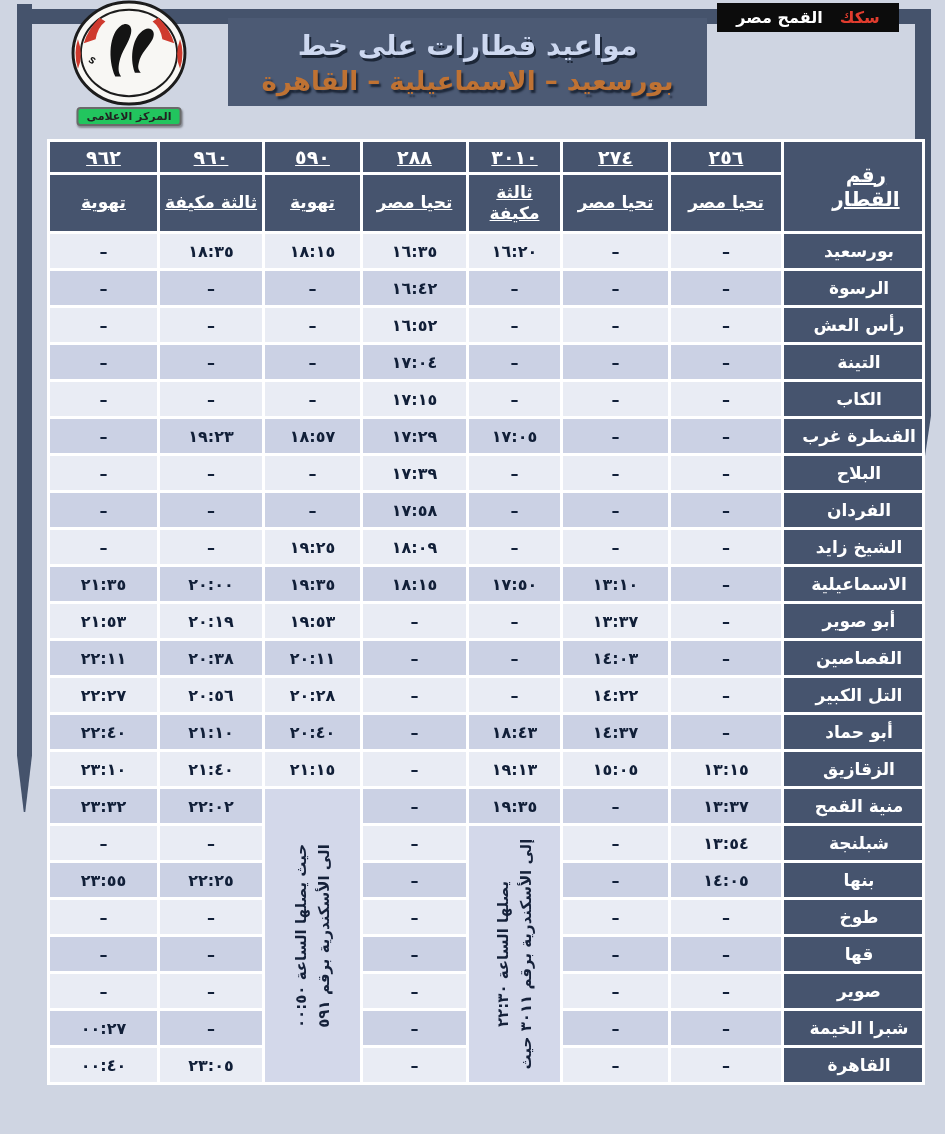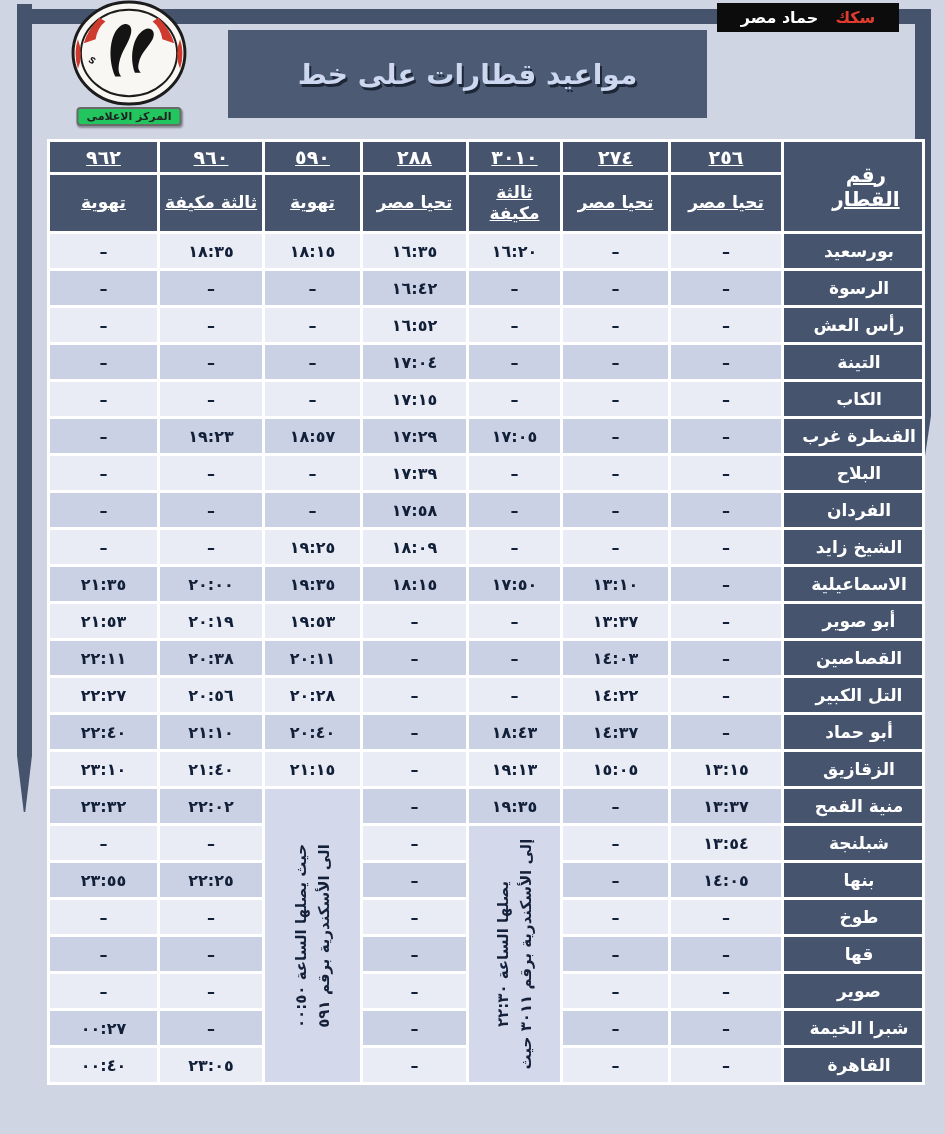--- a/index.html
+++ b/index.html
@@ -30,21 +30,21 @@
   .logo svg{display:block;margin:0 auto;}
   .logo-caption{
     position:absolute;left:50%;transform:translateX(-50%);bottom:2px;
     background:#22c55e;border:2px solid #6a6a6a;border-radius:4px;
     font-size:11px;font-weight:bold;color:#222;padding:1px 8px;white-space:nowrap;
     box-shadow:1px 2px 2px rgba(0,0,0,.35);
   }
 
   
   .title-box{
-    position:absolute;left:228px;top:30px;width:479px;height:88px;z-index:4;
+    position:absolute;left:228px;top:18px;width:479px;height:88px;z-index:4;
     background:#4c5a74;display:flex;flex-direction:column;align-items:center;justify-content:center;
     gap:4px;
   }
   .title-line1{
     color:#cdd8f0;font-size:28px;font-weight:bold;
     text-shadow:2px 3px 0 #1c2637;
   }
   .title-line2{
     color:#bf7233;font-size:26px;font-weight:bold;
     text-shadow:2px 3px 2px #1c2637;
@@ -88,21 +88,21 @@
 </style>
 </head>
 <body>
 
 <div class="bar bar-top"></div>
 <div class="bar bar-left"></div>
 <div class="bar bar-right"></div>
 
 <div class="brand">
   <span class="red">سكك</span>
-  <span>حماد مصر</span>
+  <span>القمح مصر</span>
 </div>
 
 <div class="logo">
   <svg width="118" height="108" viewBox="0 0 120 110">
     <ellipse cx="60" cy="54" rx="57" ry="52" fill="#f8f7f4" stroke="#1c1c1c" stroke-width="3"></ellipse>
     <ellipse cx="60" cy="54" rx="49" ry="44" fill="none" stroke="#1c1c1c" stroke-width="2"></ellipse>
     <path d="M8,40 Q3,54 8,70 Q14,56 8,40 Z" fill="#cf3a2e"></path>
     <path d="M112,40 Q117,54 112,70 Q106,56 112,40 Z" fill="#cf3a2e"></path>
     <path d="M30,18 Q18,30 14,44 L26,40 Q28,28 36,22 Z" fill="#cf3a2e"></path>
     <path d="M90,18 Q102,30 106,44 L94,40 Q92,28 84,22 Z" fill="#cf3a2e"></path>
@@ -111,20 +111,21 @@
     <path id="ringPath" d="M18,62 Q60,96 102,62" fill="none" stroke="none"></path>
     <text font-size="9" font-weight="bold" fill="#141414" letter-spacing="1">
       <textPath href="#ringPath" startOffset="8%">EGYPTIAN RAILWAYS</textPath>
     </text>
   </svg>
   <div class="logo-caption">المركز الاعلامى</div>
 </div>
 
 <div class="title-box">
   <div class="title-line1">مواعيد قطارات على خط</div>
+  <div class="title-line2">بورسعيد – الاسماعيلية – القاهرة</div>
 </div>
 
 <table class="tt">
   <colgroup>
       <col style="width: 138px;">
       <col style="width: 110px;">
       <col style="width: 105px;">
       <col style="width: 91px;">
       <col style="width: 103px;">
       <col style="width: 95px;">

